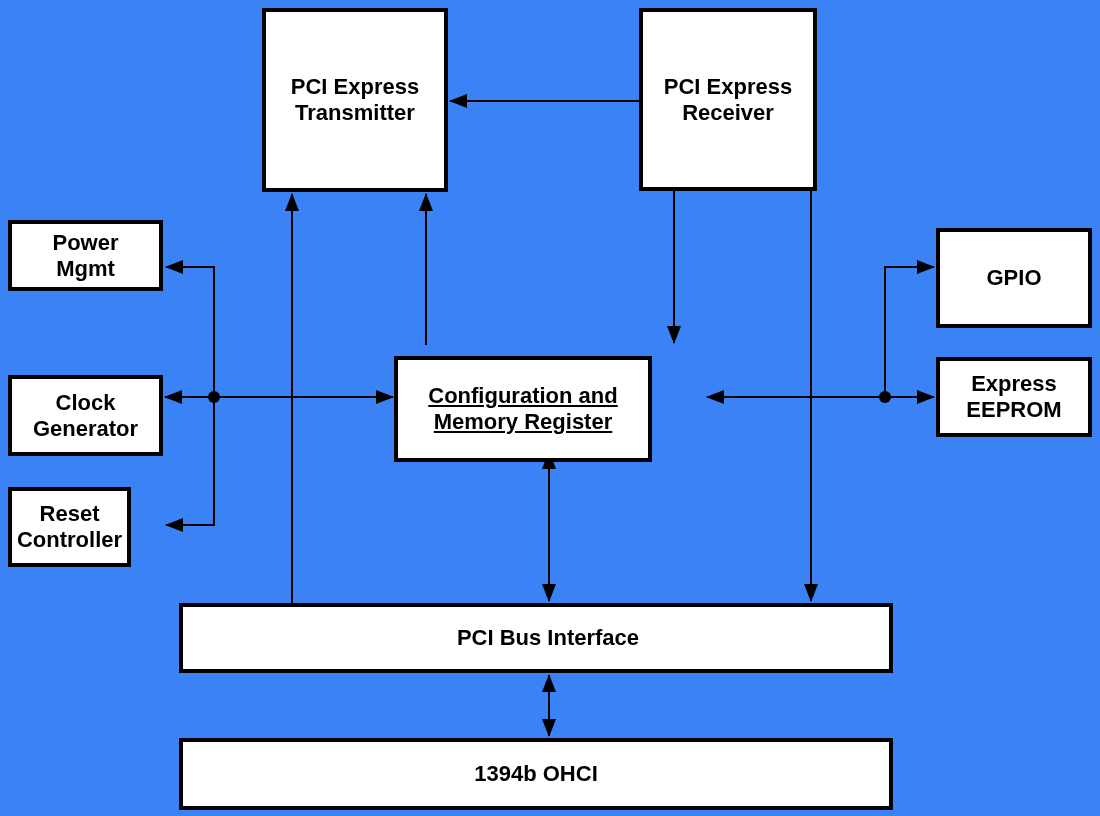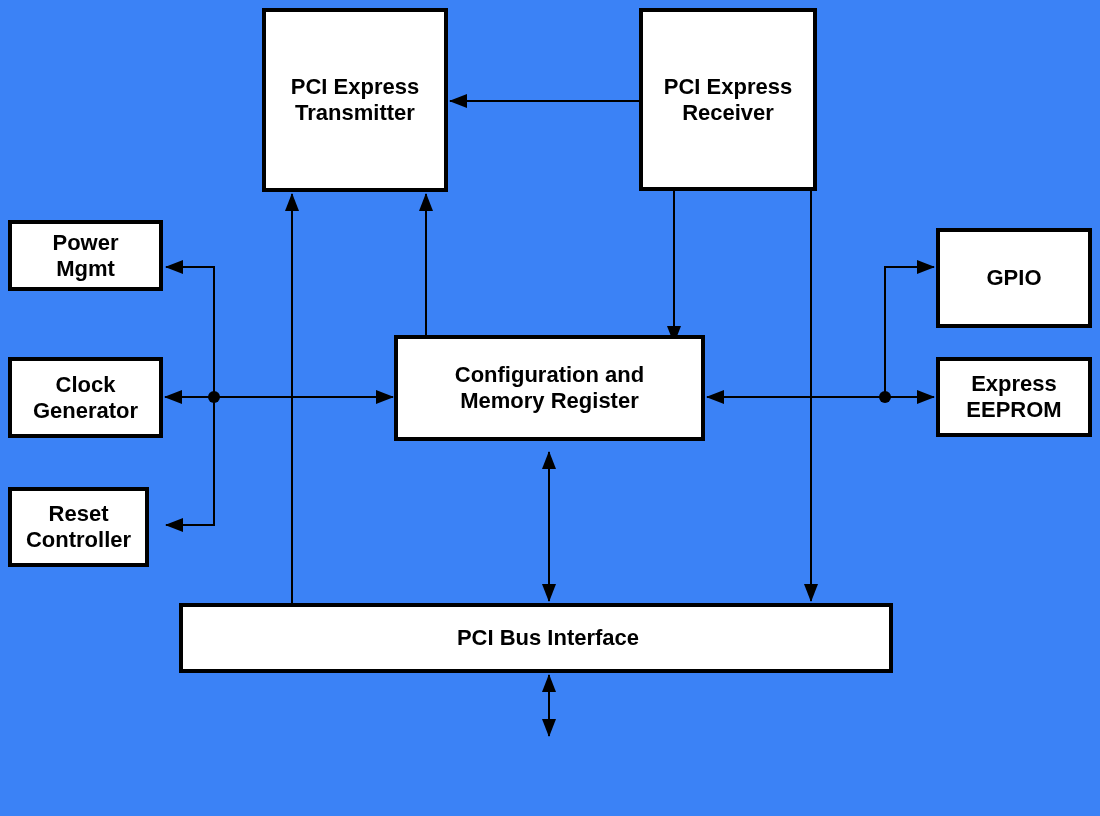--- a/index.html
+++ b/index.html
@@ -34,25 +34,25 @@
     color: #000000;
     font-weight: bold;
     font-size: 22px;
     line-height: 1.18;
     white-space: pre-line;
   }
   
   #n-transmitter { left: 262px; top: 8px;   width: 186px; height: 184px; }
   #n-receiver    { left: 639px; top: 8px;   width: 178px; height: 183px; }
   #n-power       { left: 8px;   top: 220px; width: 155px; height: 71px;  }
-  #n-clock       { left: 8px;   top: 357px; width: 155px; height: 81px;  }
-  #n-reset       { left: 8px;   top: 487px; width: 141px; height: 80px; text-align: center;  }
+  #n-clock       { left: 8px;   top: 375px; width: 155px; height: 81px;  }
+  #n-reset       { left: 8px;   top: 487px; width: 123px; height: 80px; text-align: center;  }
   #n-gpio        { left: 936px; top: 228px; width: 156px; height: 100px;  }
   #n-eeprom      { left: 936px; top: 357px; width: 156px; height: 80px;  }
-  #n-config      { left: 394px; top: 335px; width: 311px; height: 106px; }
+  #n-config      { left: 394px; top: 356px; width: 258px; height: 106px; text-decoration: underline; }
   #n-pcibus      { left: 179px; top: 603px; width: 714px; height: 70px; padding-left: 24px;  }
   #n-ohci        { left: 179px; top: 738px; width: 714px; height: 72px;  }
 
   .edge {
     stroke: #000000;
     stroke-width: 2;
     fill: none;
   }
   .junction-dot {
     fill: #000000;
@@ -135,14 +135,17 @@
 
   <div class="node" id="n-config">
     <span>Configuration and
 Memory Register</span>
   </div>
 
   <div class="node" id="n-pcibus">
     <span>PCI Bus Interface</span>
   </div>
 
+  <div class="node" id="n-ohci">
+    <span>1394b OHCI</span>
+  </div>
 
 </div>
 
 </body></html>

